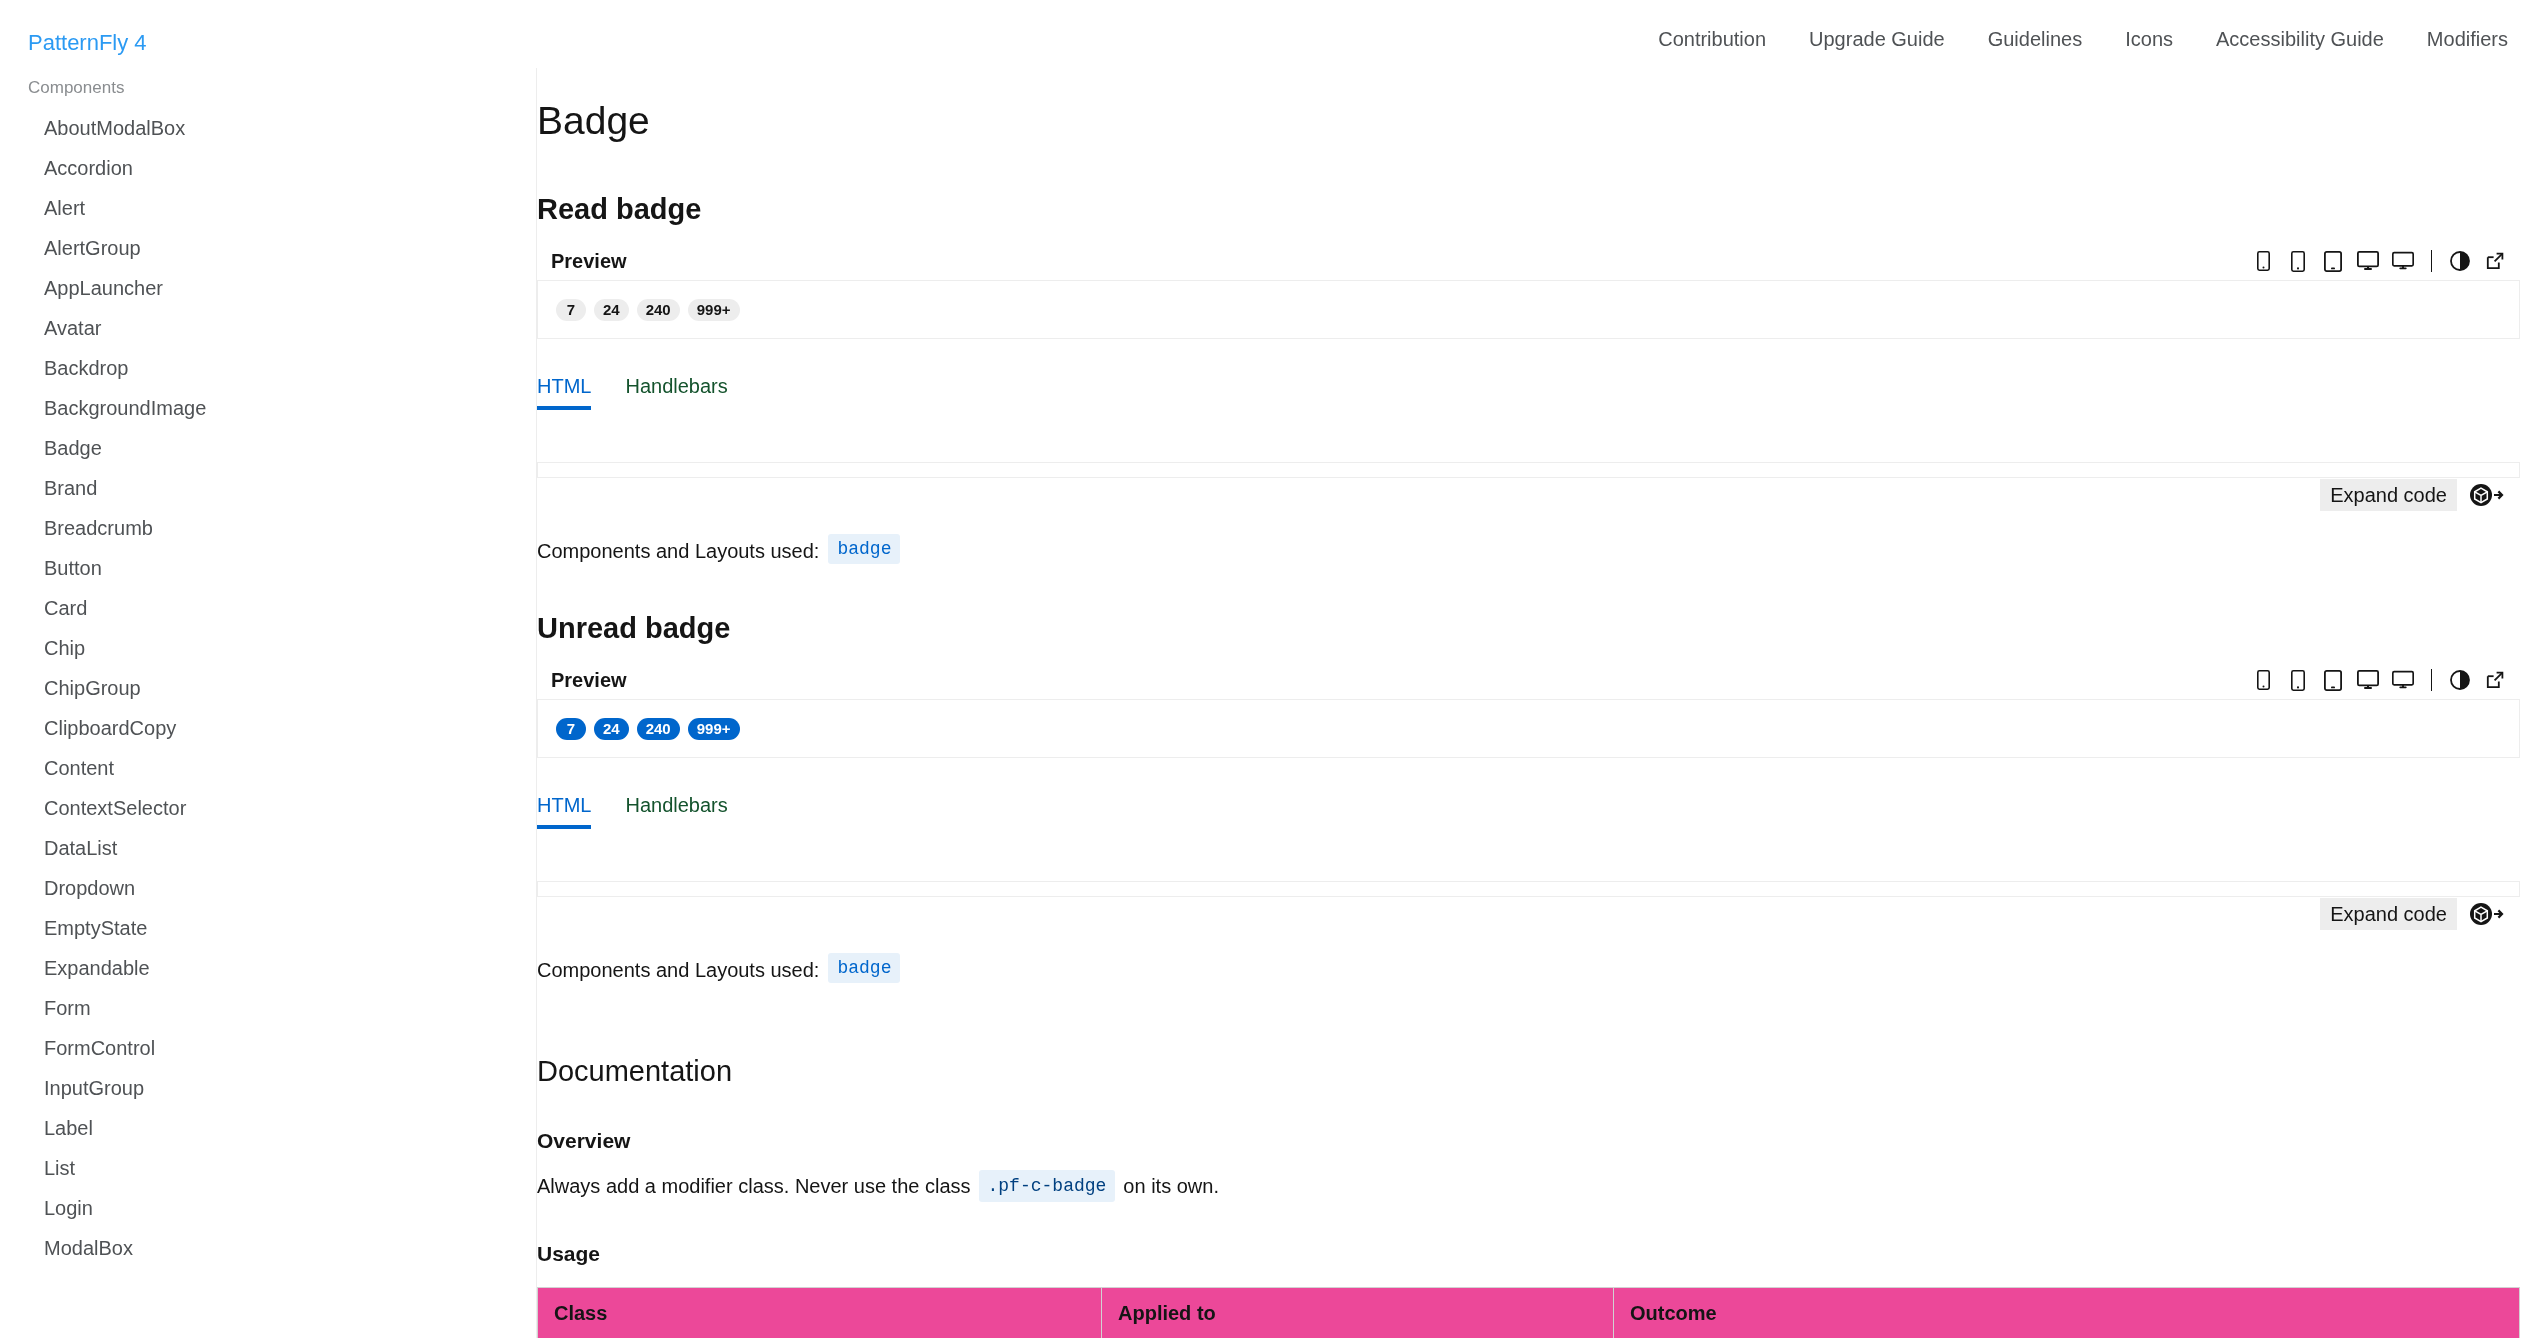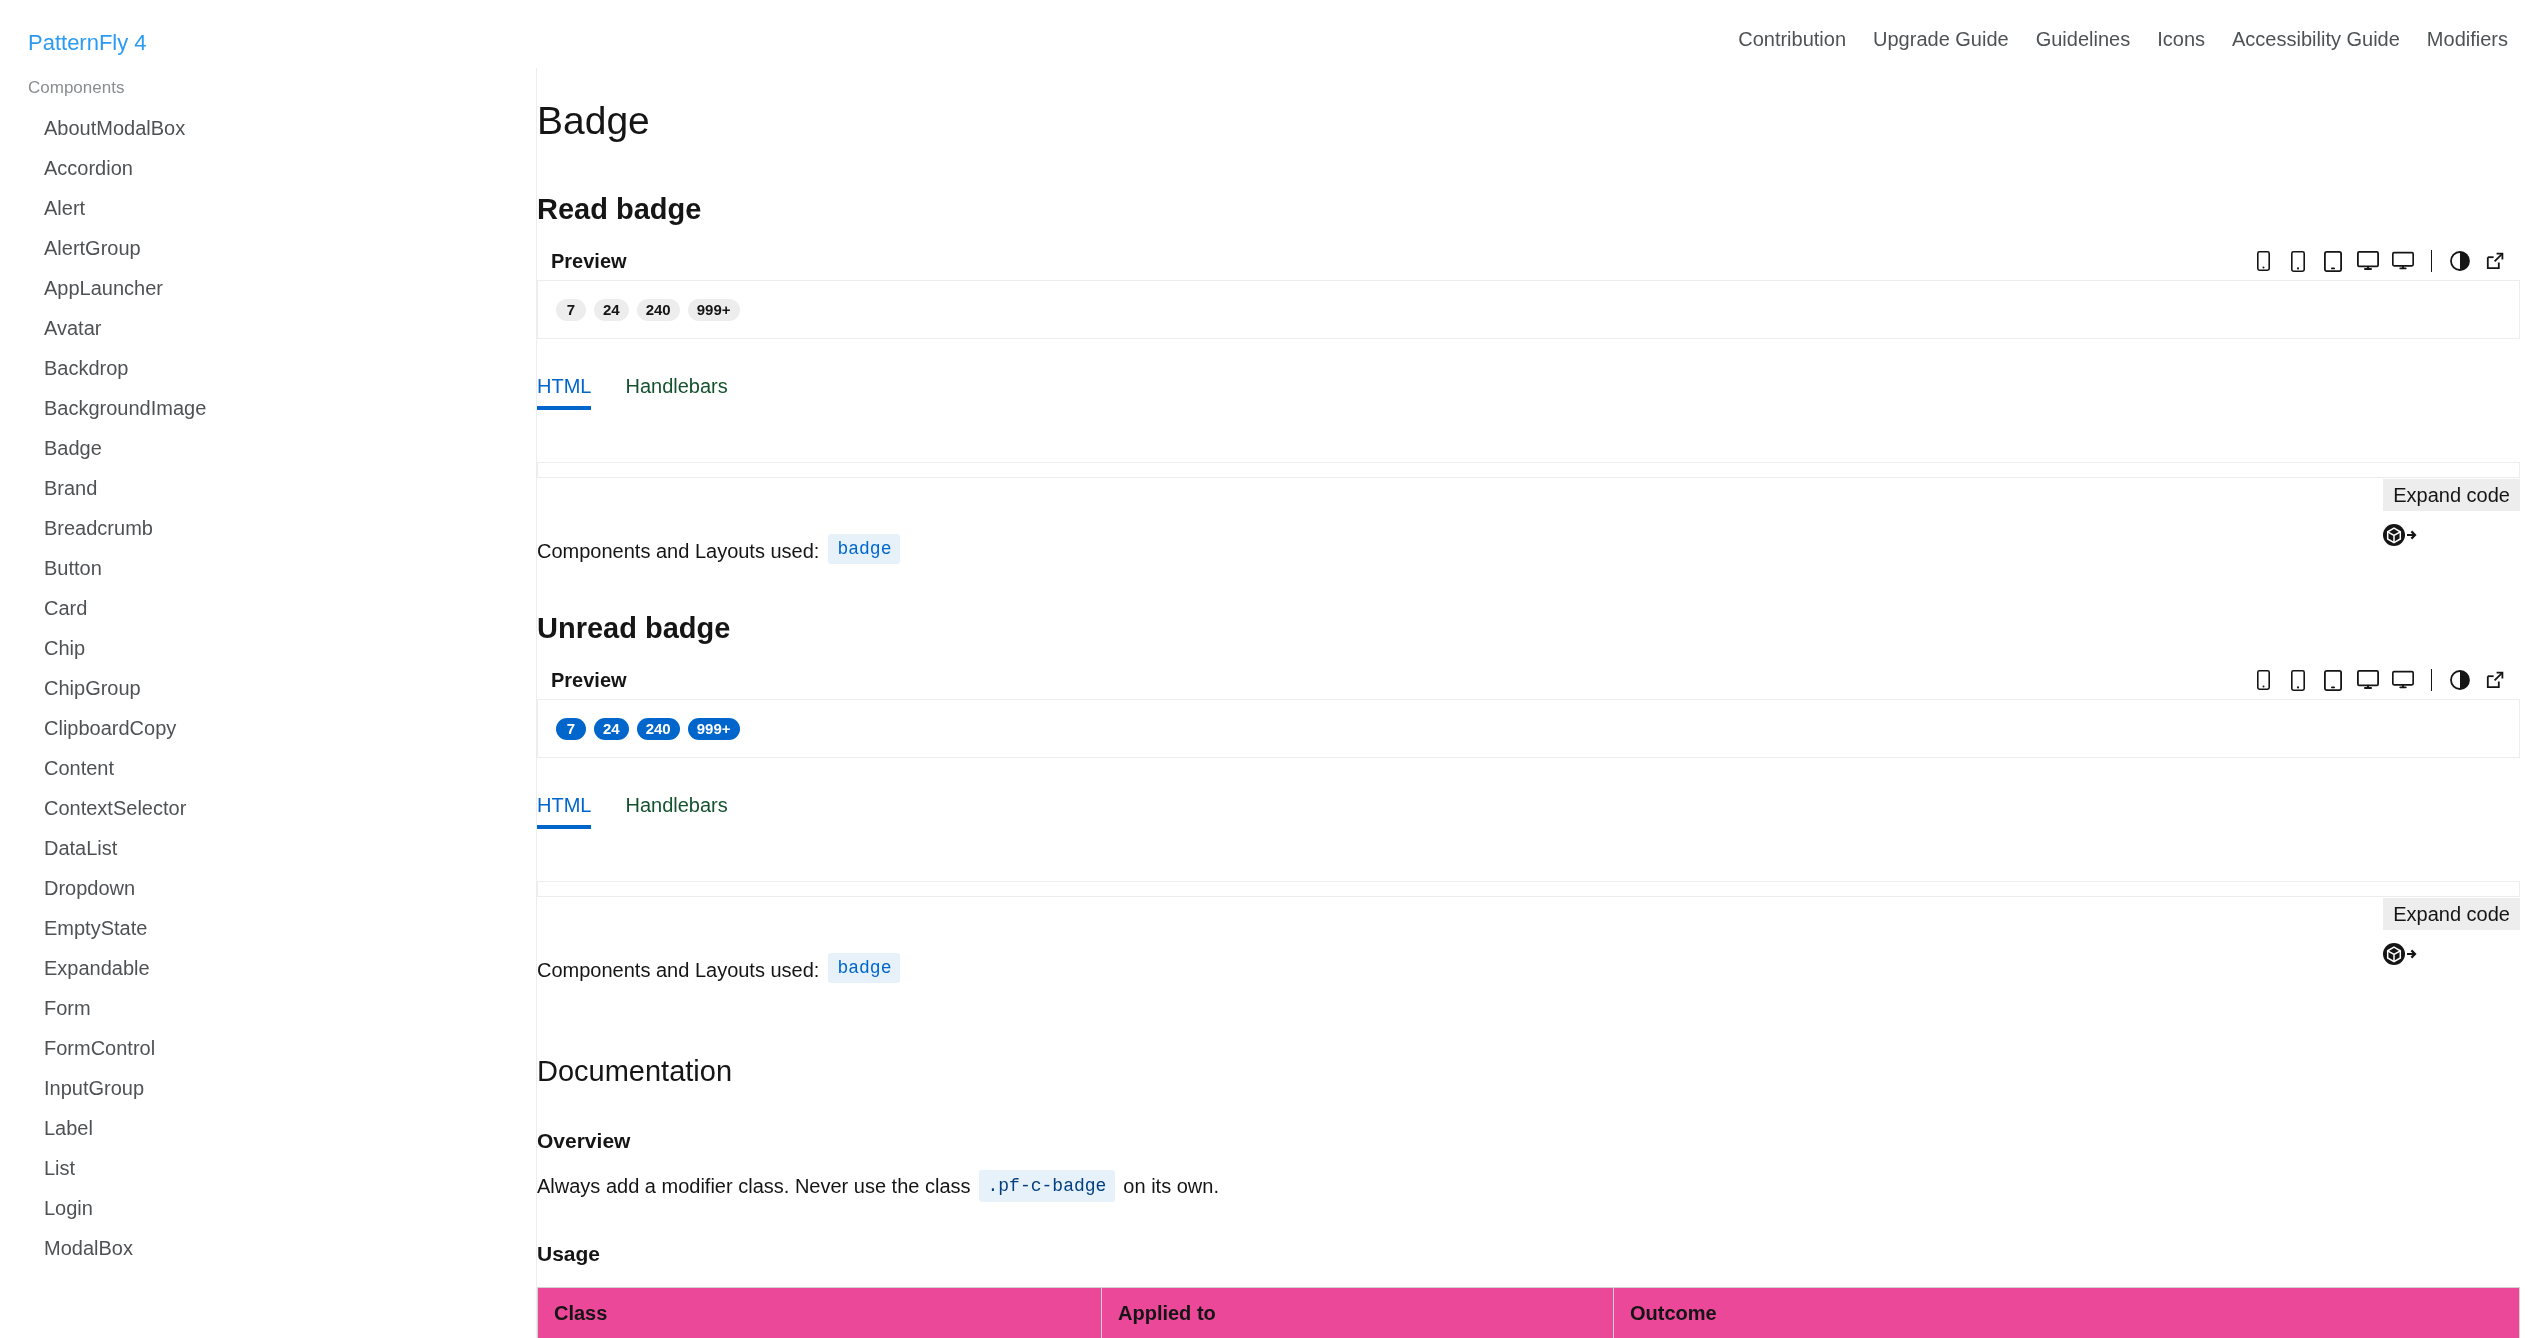--- a/index.html
+++ b/index.html
@@ -33,21 +33,21 @@
     line-height: 26px;
     text-decoration: none;
     cursor: pointer;
   }
   .topnav {
     position: absolute;
     right: 30px;
     top: 26px;
     display: flex;
     align-items: center;
-    gap: 27px;
+    gap: 43px;
     margin-left: 12px;
   }
   .topnav-link {
     font-size: 20px;
     color: #4f5255;
     line-height: 26px;
     text-decoration: none;
     cursor: pointer;
     white-space: nowrap;
   }
@@ -202,25 +202,24 @@
   }
 
   
   .code-area {
     position: relative;
     height: 63px;
     margin-top: 0;
   }
   .expand-code-wrap {
     position: absolute;
-    right: 0;
+    right: 16px;
     top: 17px;
     display: flex;
     gap: 13px;
-    flex-direction: column;
   }
   .expand-code-btn {
     background: #ededed;
     border: none;
     font-family: inherit;
     font-size: 20px;
     line-height: 26px;
     color: #151515;
     padding: 3px 10px;
     cursor: pointer;

